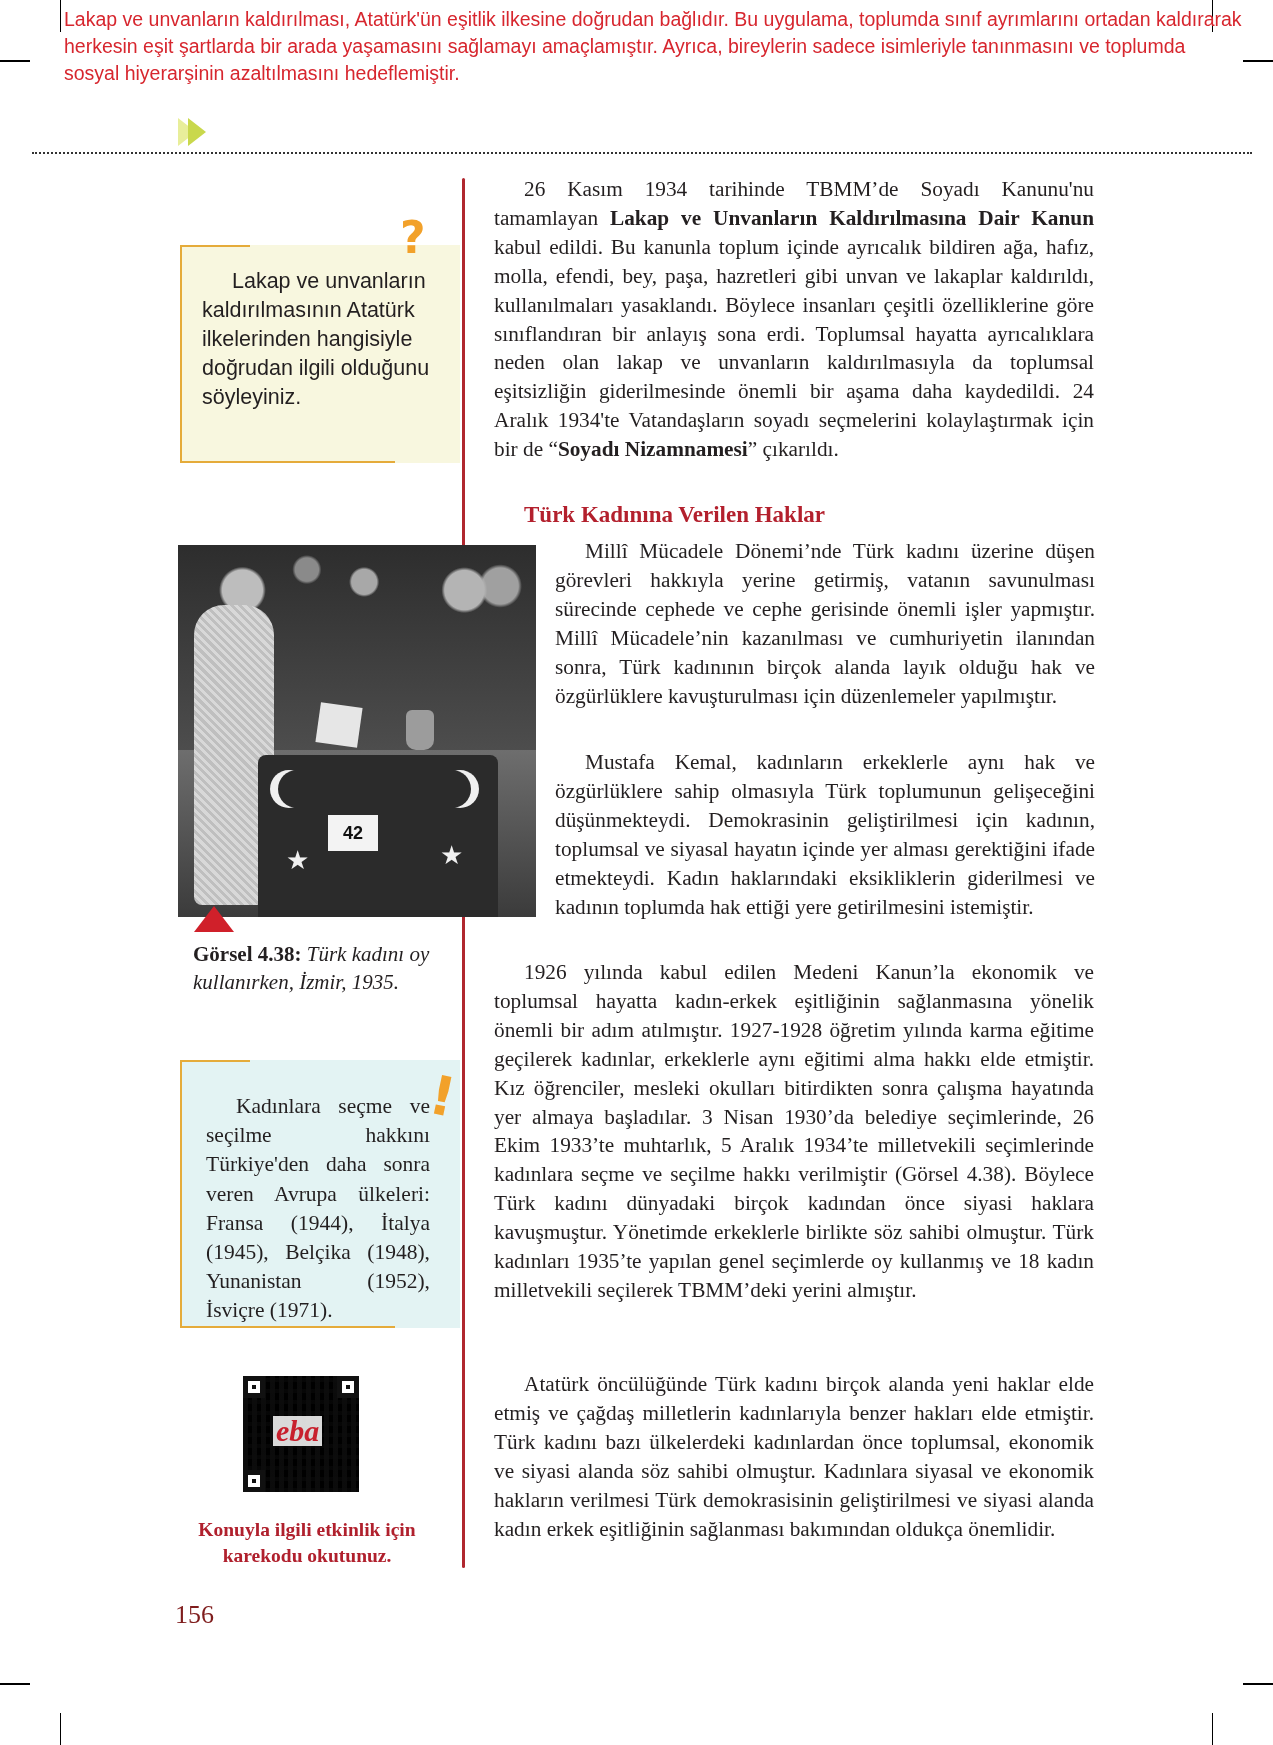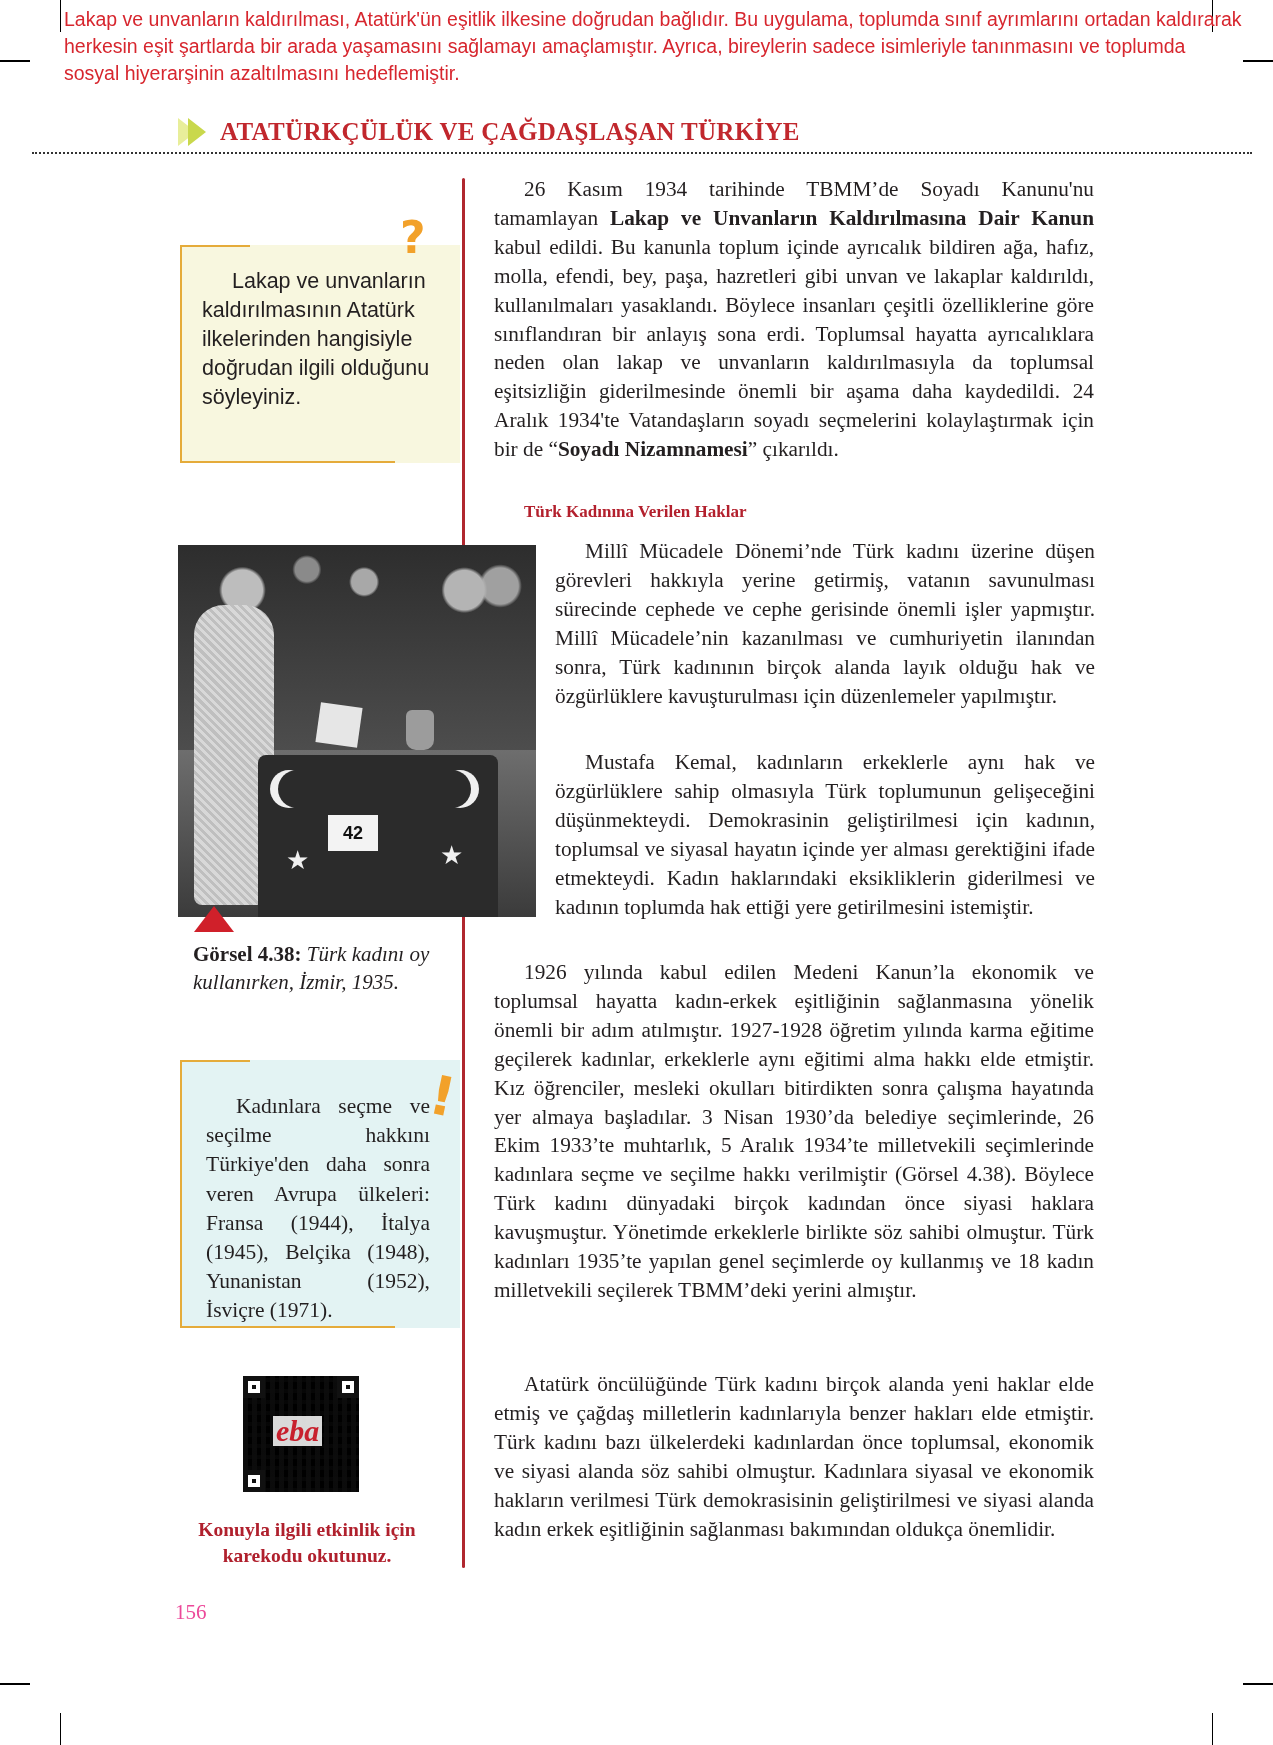--- a/index.html
+++ b/index.html
@@ -54,26 +54,26 @@
   .qr { position: absolute; left: 243px; top: 1376px; width: 116px; height: 116px; background: #000000; }
   .qr .finder { position: absolute; width: 22px; height: 22px; border: 5px solid #111; background: #fff; box-sizing: border-box; }
   .qr .finder::after { content: ""; position: absolute; left: 4px; top: 4px; width: 4px; height: 4px; background: #111; }
   .qr .modules { position: absolute; left: 0; top: 0; width: 100%; height: 100%; background:
       repeating-linear-gradient(90deg, rgba(17,17,17,0.9) 0 5px, transparent 5px 9px),
       repeating-linear-gradient(0deg, rgba(17,17,17,0.55) 0 4px, transparent 4px 11px); opacity: 0.75; }
   .qr .eba { position: absolute; left: 30px; top: 40px; font-family: "Liberation Serif", serif; font-style: italic; font-weight: bold; font-size: 30px; color: #c8202d; background: rgba(255,255,255,0.85); padding: 0 3px; line-height: 30px; }
 
   .qr-caption { position: absolute; left: 172px; top: 1517px; width: 270px; text-align: center; font-family: "Liberation Serif", serif; font-weight: bold; font-size: 19.5px; line-height: 26px; color: #b0202d; }
 
-  .page-number { position: absolute; left: 175px; top: 1600px; font-family: "Liberation Serif", serif; font-size: 21px; color: #ec4899; }
+  .page-number { position: absolute; left: 175px; top: 1600px; font-family: "Liberation Serif", serif; font-size: 26px; color: #7f1d1d; }
 
   .body { position: absolute; font-family: "Liberation Serif", serif; font-size: 21.3px; line-height: 28.9px; color: #231f20; text-align: justify; }
   .body p { margin: 0; text-indent: 30px; }
   .p1 { left: 494px; top: 175px; width: 600px; }
-  .subhead { position: absolute; left: 524px; top: 502px; font-family: "Liberation Serif", serif; font-weight: bold; font-size: 17px; color: #b3202d; }
+  .subhead { position: absolute; left: 524px; top: 502px; font-family: "Liberation Serif", serif; font-weight: bold; font-size: 23px; color: #b3202d; }
   .p2 { left: 555px; top: 537px; width: 540px; }
   .p3 { left: 555px; top: 748px; width: 540px; }
   .p4 { left: 494px; top: 958px; width: 600px; }
   .p5 { left: 494px; top: 1370px; width: 600px; }
 </style>
 </head>
 <body>
 
 <div class="crop" style="left:60px;top:0;width:1px;height:32px;"></div>
 <div class="crop" style="left:1212px;top:0;width:1px;height:32px;"></div>
@@ -84,21 +84,20 @@
 <div class="crop" style="left:60px;top:1713px;width:1px;height:32px;"></div>
 <div class="crop" style="left:1212px;top:1713px;width:1px;height:32px;"></div>
 
 <div class="annotation">Lakap ve unvanların kaldırılması, Atatürk'ün eşitlik ilkesine doğrudan bağlıdır. Bu uygulama, toplumda sınıf ayrımlarını ortadan kaldırarak herkesin eşit şartlarda bir arada yaşamasını sağlamayı amaçlamıştır. Ayrıca, bireylerin sadece isimleriyle tanınmasını ve toplumda sosyal hiyerarşinin azaltılmasını hedeflemiştir.</div>
 
 <div class="chapter-header">
   <div class="chapter-arrow">
     <div class="tri1"></div>
       <div class="tri2"></div>
   </div>
-  <div class="chapter-title">ATATÜRKÇÜLÜK VE ÇAĞDAŞLAŞAN TÜRKİYE</div>
 </div>
 <div class="dotted-rule"></div>
 
 <div class="col-divider"></div>
 
 <div class="qbox">
   <div class="edge-left"></div>
     <div class="edge-top"></div>
     <div class="edge-bottom"></div>
   <div class="text">Lakap ve unvanların kaldırılmasının Atatürk ilkelerinden hangisiyle doğrudan ilgili olduğunu söyleyiniz.</div>

